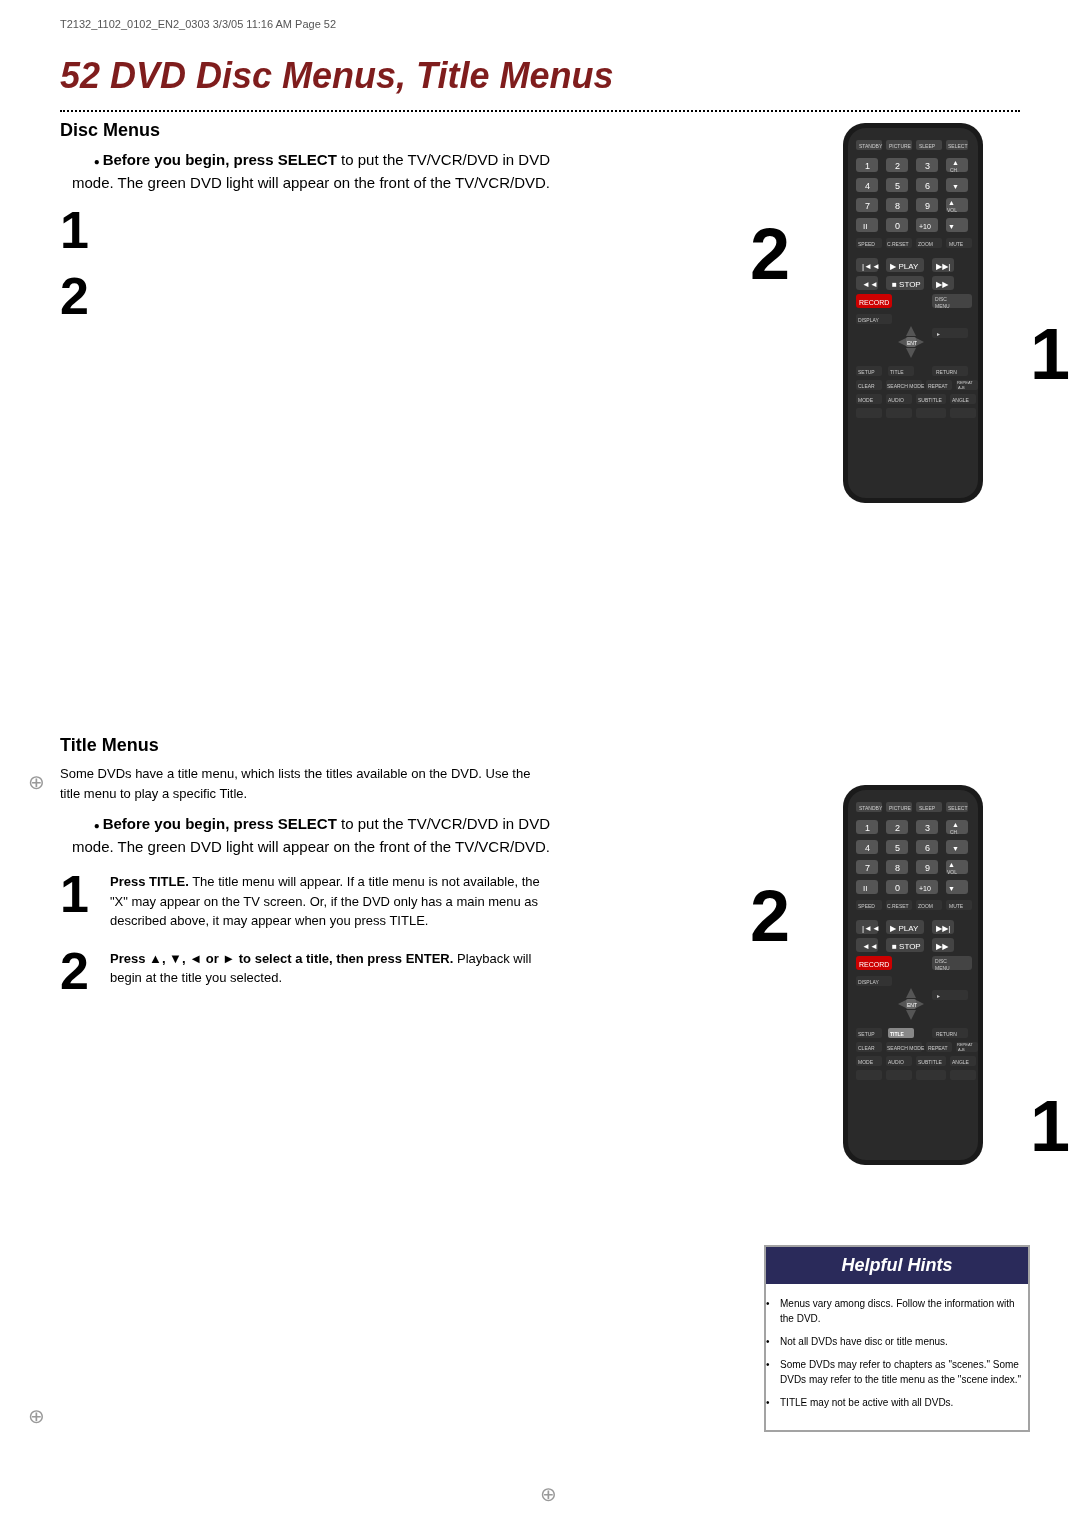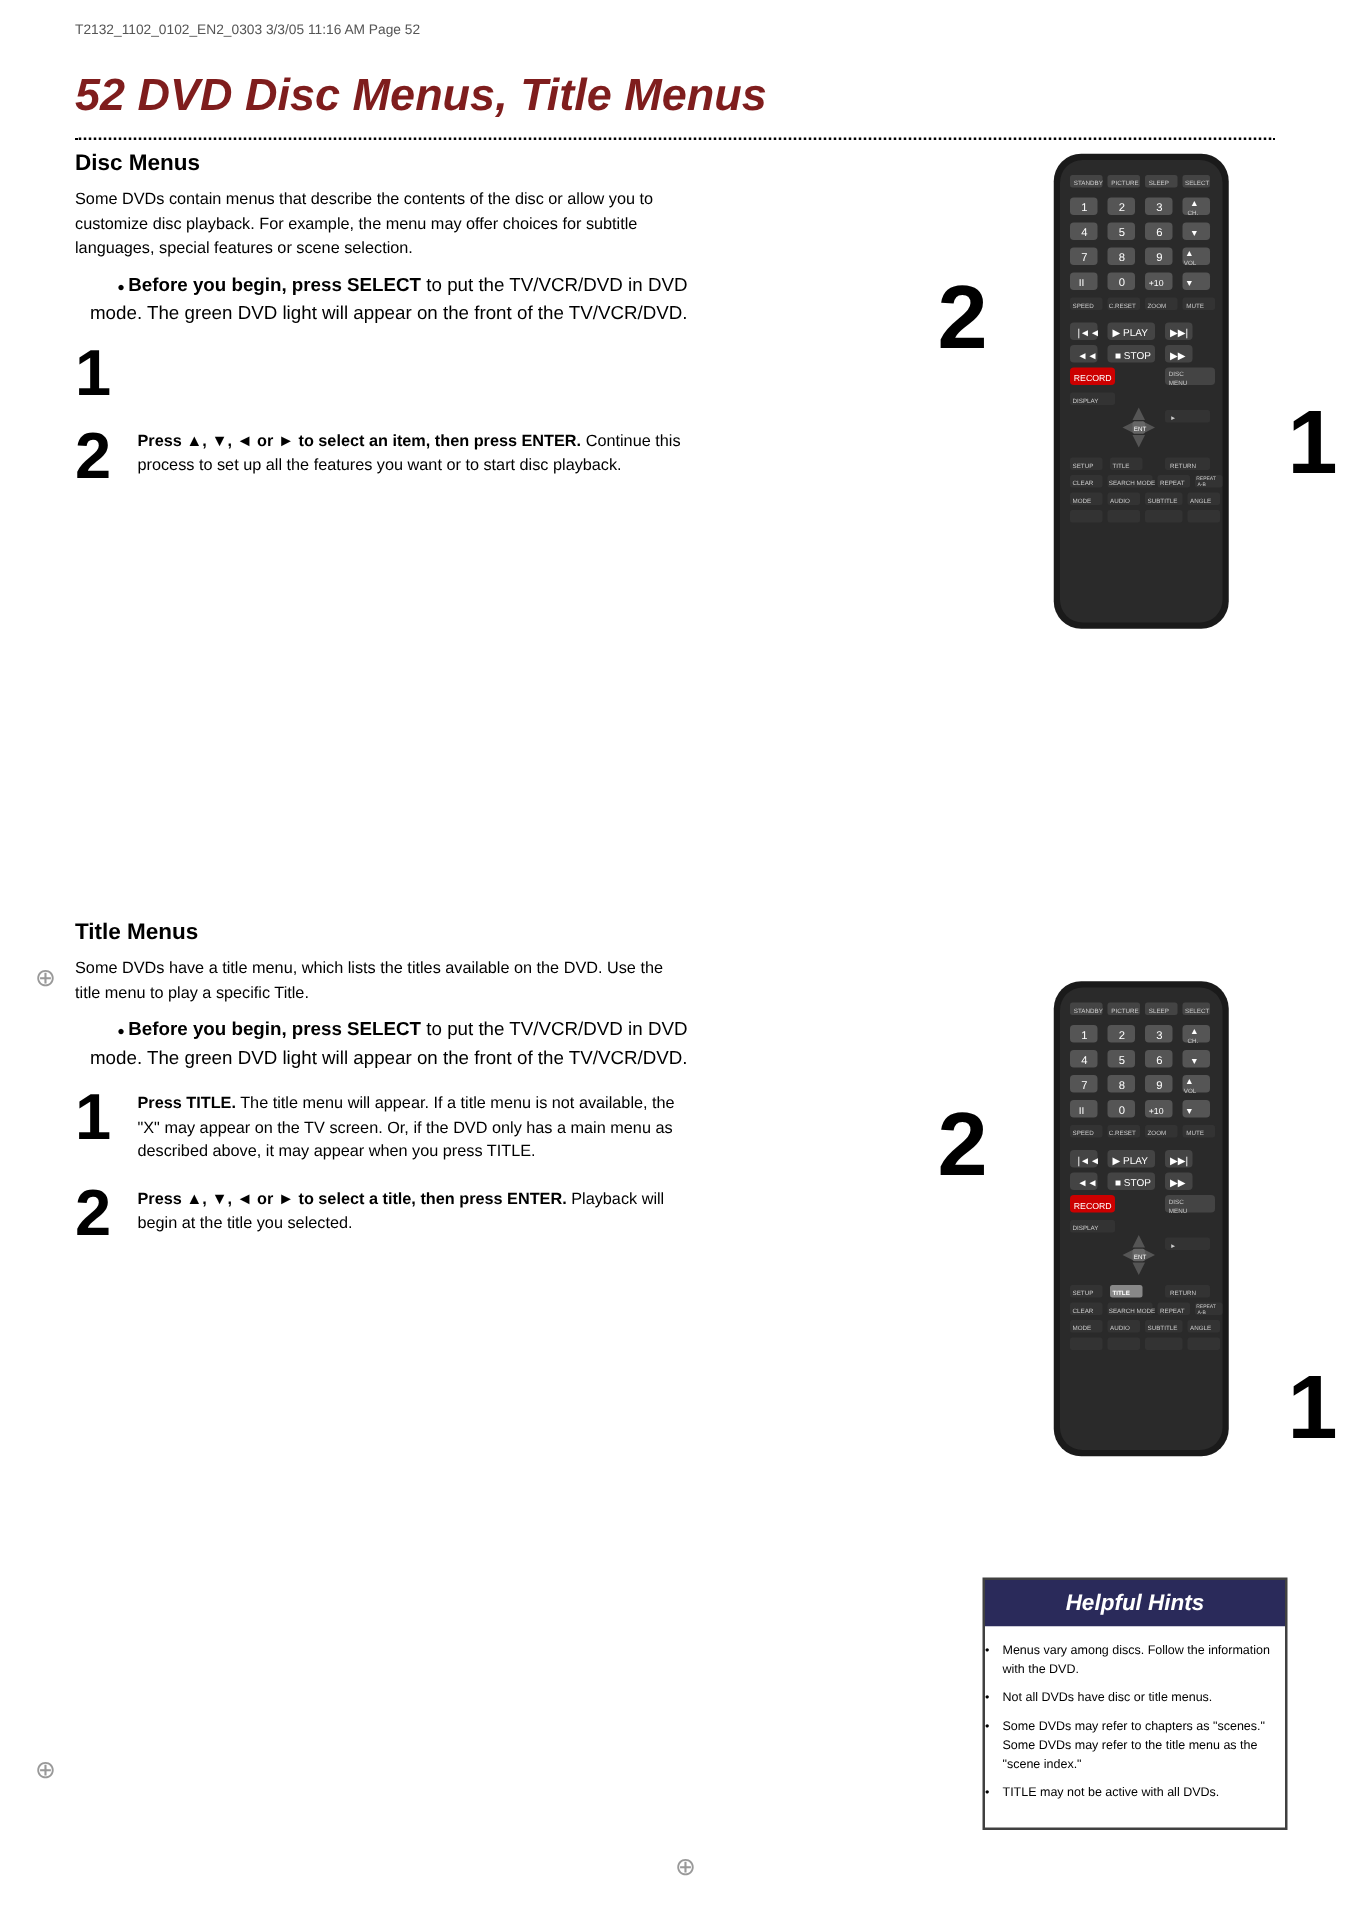--- a/index.html
+++ b/index.html
@@ -103,24 +103,24 @@
     .title-section {
       position: absolute;
       top: 735px;
       left: 60px;
       width: 490px;
     }
 
     
     .helpful-hints {
       position: absolute;
-      bottom: 64px;
+      bottom: 96px;
       right: 50px;
-      width: 244px;
-      border: 2px solid #404040;
+      width: 266px;
+      border: 2px solid #a3a3a3;
       background: #fff;
     }
 
     .hints-title {
       background: #2a2a5a;
       color: #fff;
       font-size: 18px;
       font-style: italic;
       font-weight: bold;
       text-align: center;
@@ -199,35 +199,30 @@
 <body>
 
 <div class="page-header">T2132_1102_0102_EN2_0303  3/3/05  11:16 AM  Page 52</div>
 
 <div class="page-title">52  DVD Disc Menus, Title Menus</div>
 
 <div class="dotted-rule"></div>
 
 <div class="left-col">
   <div class="section-title">Disc Menus</div>
-  <div class="section-body">Some DVDs contain menus that describe the contents of the disc or allow you to customize disc playback.  For example, the menu may offer choices for subtitle languages, special features or scene selection.</div>
   <div class="bullet-bold">
     <span><strong>Before you begin, press SELECT</strong> to put the TV/VCR/DVD in DVD mode. The green DVD light will appear on the front of the TV/VCR/DVD.</span>
   </div>
 
   <div class="step-block">
     <div class="step-number">1</div>
   </div>
 
   <div class="step-block">
     <div class="step-number">2</div>
-    <div class="step-content">
-      <span><strong>Press ▲, ▼, ◄ or ► to select an item, then press ENTER.</strong></span>
-      <span> Continue this process to set up all the features you want or to start disc playback.</span>
-    </div>
   </div>
 </div>
 
 <div class="title-section">
   <div class="section-title">Title Menus</div>
   <div class="section-body">Some DVDs have a title menu, which lists the titles available on the DVD.  Use the title menu to play a specific Title.</div>
   <div class="bullet-bold">
     <span><strong>Before you begin, press SELECT</strong> to put the TV/VCR/DVD in DVD mode. The green DVD light will appear on the front of the TV/VCR/DVD.</span>
   </div>
 

